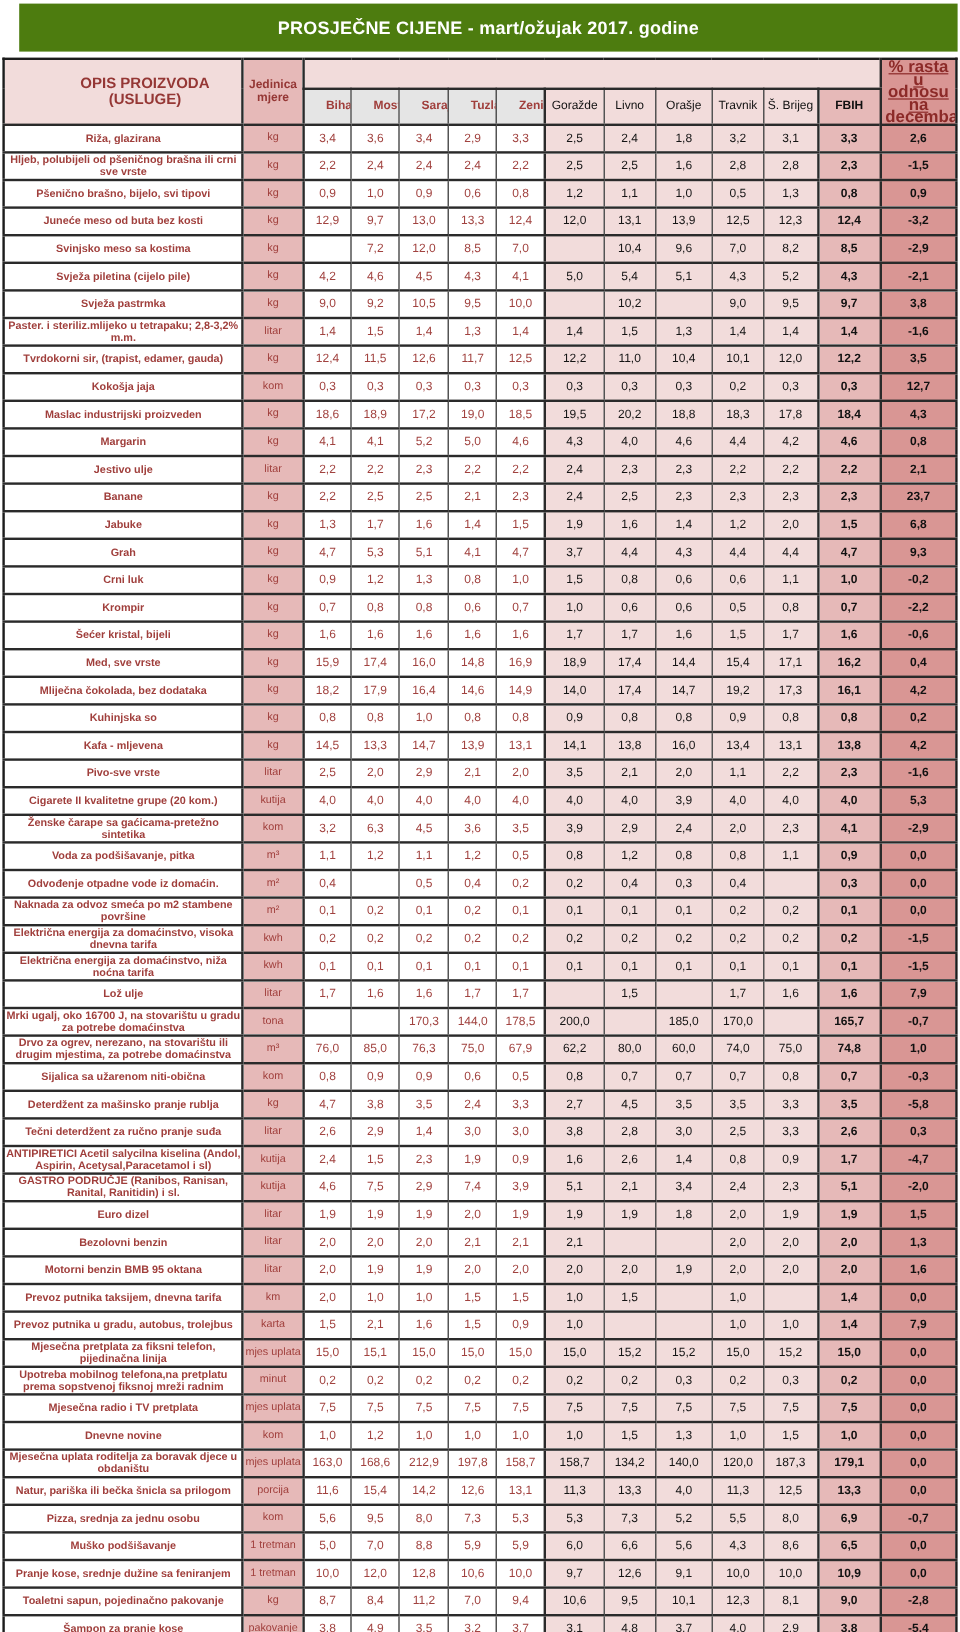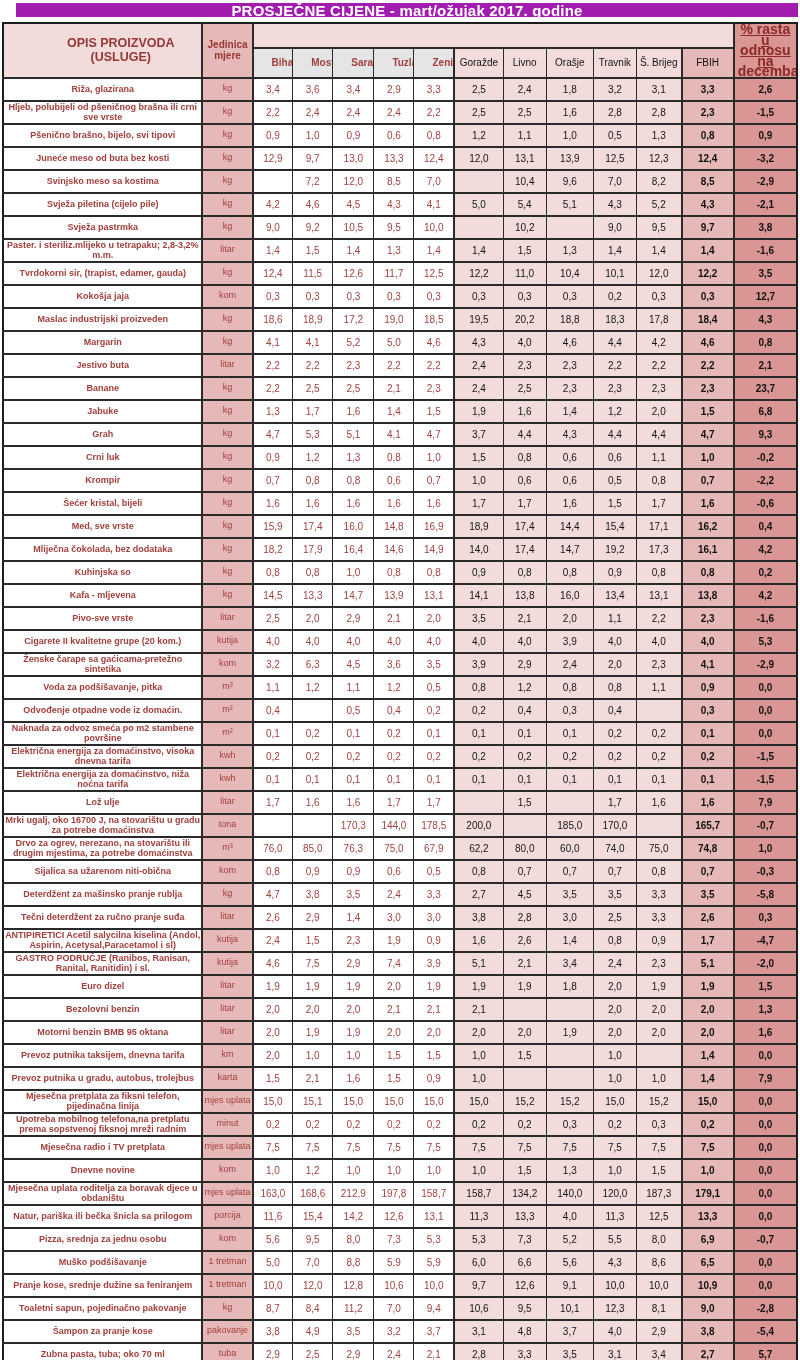--- a/index.html
+++ b/index.html
@@ -2,21 +2,21 @@
 <html><head>
 <meta charset="utf-8">
 <style>
   html,body{margin:0;padding:0;}
   body{
     width:800px;height:1360px;overflow:hidden;background:#ffffff;
     font-family:"Liberation Sans","DejaVu Sans",sans-serif;
     -webkit-font-smoothing:antialiased;
   }
   .title-bar{
-    margin:3px 2px 5px 16px;height:14px;background:#a21caf;
+    margin:3px 2px 5px 16px;height:40px;background:#4d7c0f;
     display:flex;align-items:center;justify-content:center;
   }
   .title-bar span{color:#ffffff;font-weight:bold;font-size:15px;letter-spacing:.2px;}
   table{
     border-collapse:collapse;table-layout:fixed;width:796px;margin:0 2px;
     border:2px solid #1c1c1c;
   }
   th,td{
     border:1px solid #2a2a2a;border-bottom-width:2px;
     padding:0 1px;text-align:center;vertical-align:middle;
@@ -26,21 +26,21 @@
   .bl2{border-left-width:2px;}
   thead th{border-bottom-width:2px;}
   tr.band-row{height:19px;}
   tr.city-row{height:22px;}
   tbody tr{height:23px;padding-left:31px;}
   .h-opis{background:#f2dcdb;color:#953735;font-weight:bold;font-size:12.5px;padding-left:37px;}
   .h-unit{background:#e6b9b8;color:#953735;font-weight:bold;font-size:10px;line-height:11px;margin-left:27px;}
   .h-band{background:#f2dcdb;}
   .h-city-w{background:#e5e5e5;color:#a03f3c;font-weight:bold;font-size:10px;padding-left:18px;}
   .h-city-p{background:#f2dcdb;color:#111111;font-weight:normal;font-size:10px;}
-  .h-fbih{background:#e6b9b8;color:#111111;font-weight:normal;font-size:10px;}
+  .h-fbih{background:#e6b9b8;color:#111111;font-weight:bold;font-size:10px;}
   .h-pct{background:#d99694;color:#8c2a28;font-weight:bold;font-size:14px;line-height:10.5px;padding:0 3px;text-decoration:underline;}
   .c-name{background:#ffffff;color:#a03f3c;font-weight:bold;font-size:9px;line-height:10px;}
   .c-name .nm{max-height:21px;overflow:hidden;}
   .c-unit{background:#e6b9b8;color:#a03f3c;font-weight:normal;font-size:9px;line-height:9.5px;white-space:nowrap;}
   .c-w{background:#ffffff;color:#a1423f;font-size:10px;}
   .c-p{background:#f2dcdb;color:#141414;font-size:10px;}
   .c-fbih{background:#e6b9b8;color:#111111;font-weight:bold;font-size:10px;}
   .c-pct{background:#d99694;color:#111111;font-weight:bold;font-size:10px;}
 </style>
 </head>
@@ -300,21 +300,21 @@
         <td class="c-p bl2">4,3</td>
         <td class="c-p">4,0</td>
         <td class="c-p">4,6</td>
         <td class="c-p">4,4</td>
         <td class="c-p">4,2</td>
         <td class="c-fbih bl2">4,6</td>
         <td class="c-pct bl2">0,8</td>
       </tr>
       <tr>
         <td class="c-name">
-          <div class="nm">Jestivo buta</div>
+          <div class="nm">Jestivo ulje</div>
         </td>
         <td class="c-unit bl2">litar</td>
         <td class="c-w bl2">2,2</td>
         <td class="c-w">2,2</td>
         <td class="c-w">2,3</td>
         <td class="c-w">2,2</td>
         <td class="c-w">2,2</td>
         <td class="c-p bl2">2,4</td>
         <td class="c-p">2,3</td>
         <td class="c-p">2,3</td>

